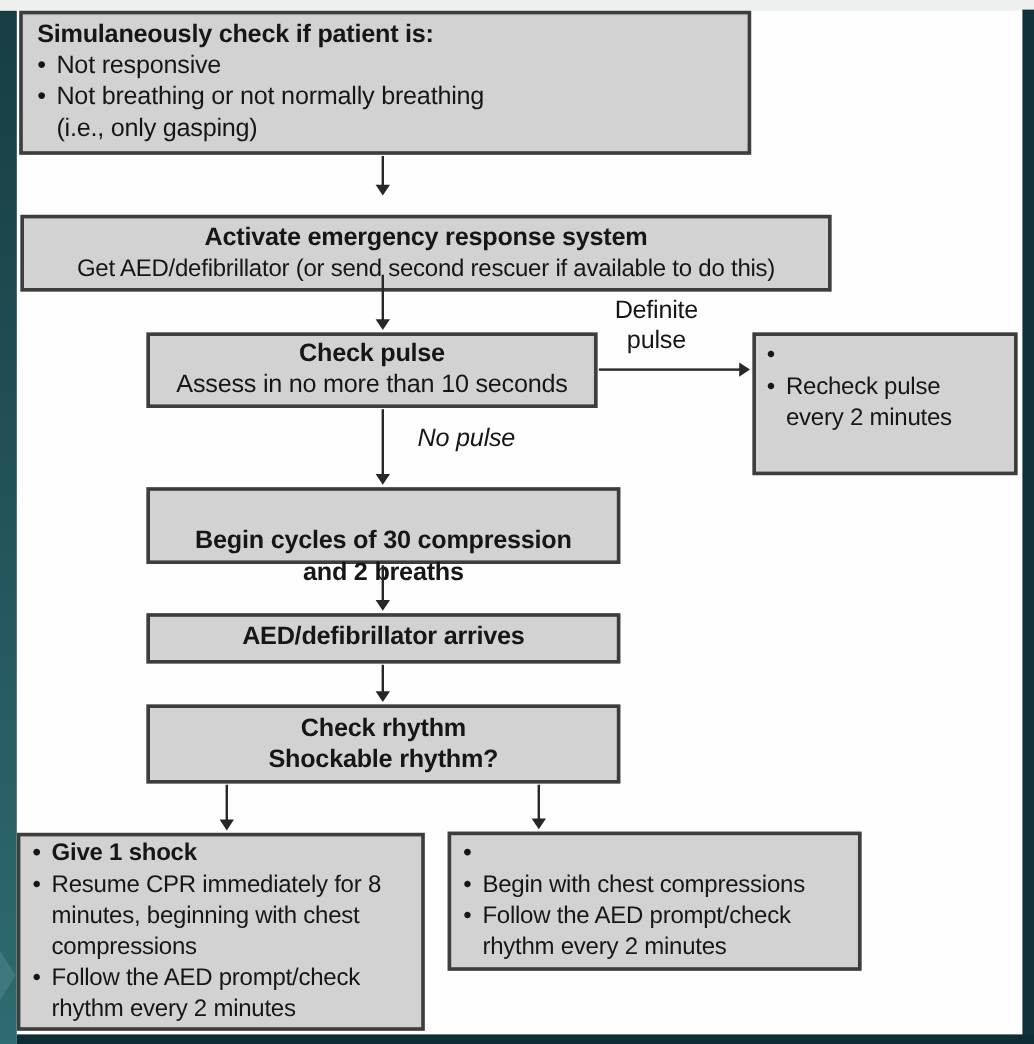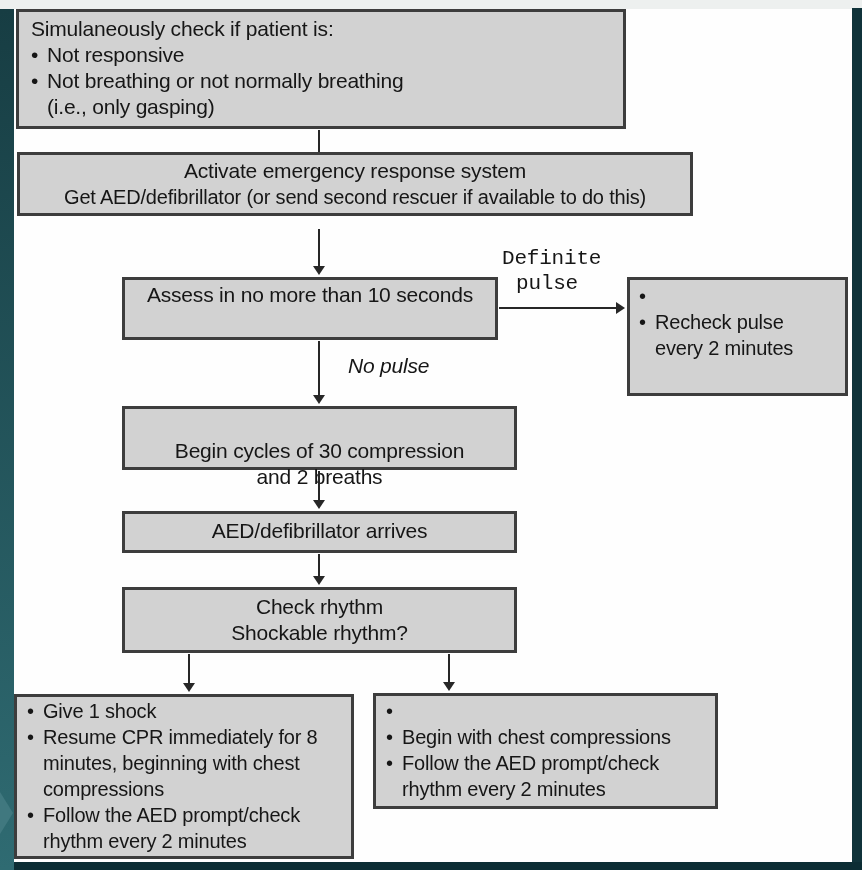--- a/index.html
+++ b/index.html
@@ -15,21 +15,21 @@
     background:linear-gradient(to bottom,var(--teal-left-top,#173d43),var(--teal-left-bottom,#2f6b72));}
   .left-tri{position:absolute;left:0;top:792px;width:0;height:0;
     border-left:13px solid var(--triangle,#40787f);
     border-top:21px solid transparent;border-bottom:21px solid transparent;}
   .right-strip{position:absolute;left:852px;top:8px;width:10px;height:862px;background:var(--teal-right,#10333a);}
   .bottom-strip{position:absolute;left:14px;top:862px;width:848px;height:8px;background:var(--teal-bottom,#0c2d34);}
 
   .box{position:absolute;box-sizing:border-box;background:var(--box-fill,#d2d2d2);
     border:3px solid var(--box-border,#3d3d3d);}
   .ctr{text-align:center;}
-  .bold{font-weight:400;}
+  .bold{font-weight:700;}
   .t21{font-size:21px;line-height:26px;}
   .t20{font-size:20px;line-height:26px;}
   .pre{white-space:pre-line;}
   .bl{display:flex;align-items:flex-start;}
   .dot{width:16px;flex:none;}
   .cont{padding-left:16px;}
 
   .alv{position:absolute;width:2px;background:var(--arrow,#272727);}
   .alh{position:absolute;height:2px;background:var(--arrow,#272727);}
   .ahd{position:absolute;width:0;height:0;
@@ -60,33 +60,34 @@
     <div class="bl">
       <span class="dot">•</span>
       <span class="pre">Not breathing or not normally breathing</span>
     </div>
     <div class="cont">(i.e., only gasping)</div>
   </div>
 
   <div class="alv" style="left:318px;top:130px;height:26px;"></div>
   <div class="ahd" style="left:313px;top:154px;"></div>
 
-  <div class="box ctr" style="left:17px;top:152px;width:676px;height:64px;padding:3px 6px;">
+  <div class="box ctr" style="left:17px;top:179px;width:676px;height:64px;padding:3px 6px;">
     <div class="bold t21">Activate emergency response system</div>
     <div class="t20">Get AED/defibrillator (or send second rescuer if available to do this)</div>
   </div>
 
   <div class="alv" style="left:318px;top:229px;height:38px;"></div>
   <div class="ahd" style="left:313px;top:266px;"></div>
 
   <div class="box ctr t21" style="left:122px;top:277px;width:376px;height:63px;padding:2px 6px;">
+    <div class="bold">Check pulse</div>
     <div>Assess in no more than 10 seconds</div>
   </div>
 
-  <div class="lbl ctr pre" style="left:502px;top:246px;width:90px;font-family:Liberation Mono, monospace;">Definite
+  <div class="lbl ctr pre" style="left:502px;top:246px;width:90px;">Definite
 pulse</div>
   <div class="alh" style="left:499px;top:307px;width:118px;"></div>
   <div class="ahr" style="left:616px;top:302px;"></div>
 
   <div class="box t20" style="left:627px;top:277px;width:221px;height:119px;padding:3px 4px 3px 9px;">
     <div class="bl">
       <span class="dot">•</span>
     </div>
     <div class="bl">
       <span class="dot">•</span>

